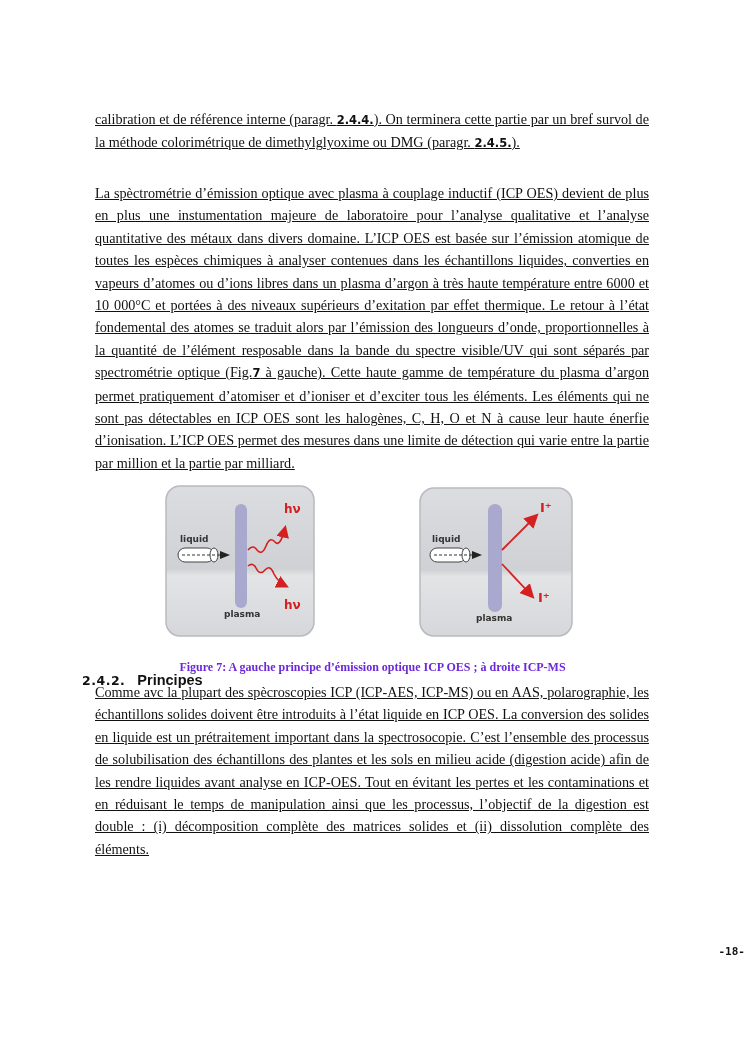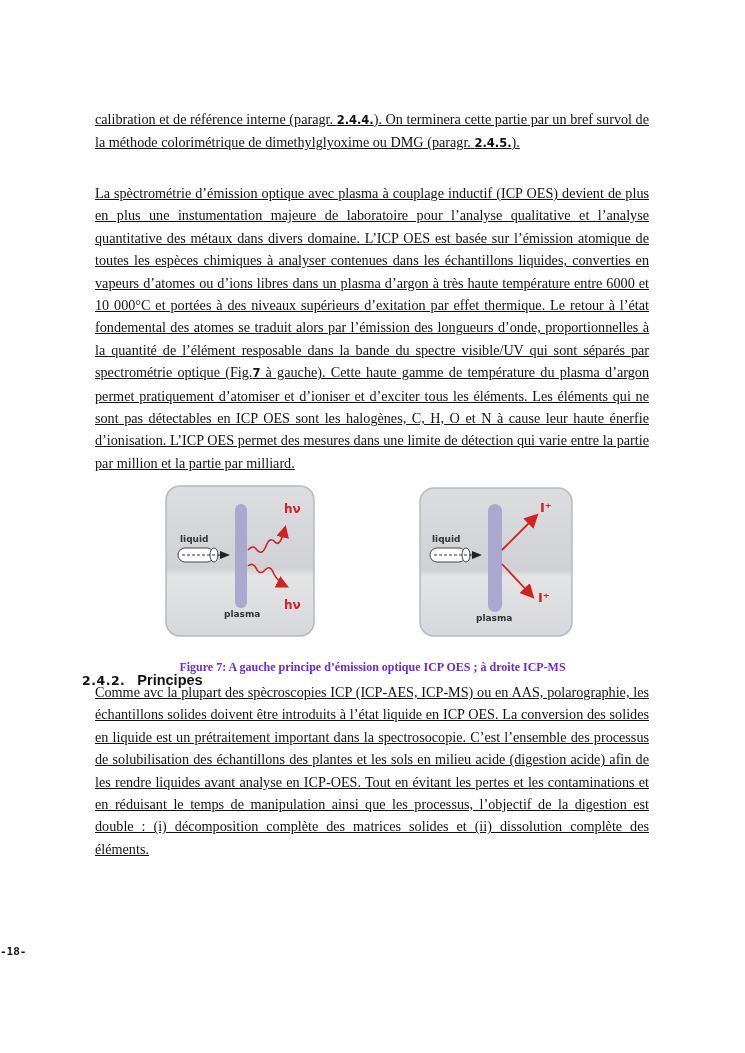--- a/index.html
+++ b/index.html
@@ -18,21 +18,21 @@
     }
     .heading .num { font-family: "DejaVu Sans", sans-serif; font-size: 12.5px; letter-spacing: 0.5px; margin-right: 12px; }
     .figure { position: absolute; top: 462px; width: 160px; height: 176px; }
     .fig-title { position: absolute; left: 0; width: 100%; top: 2px; text-align: center;
       font-family: "DejaVu Sans", sans-serif; font-weight: bold; font-size: 15px; color: #222; letter-spacing: 0.3px; margin-top: 41px; }
     .caption {
       position: absolute; top: 641px; left: 0; width: 745px; text-align: center;
       font-family: "Liberation Serif", serif; font-weight: bold; font-size: 12px; color: #6d28d9; margin-top: 19px;
     }
     .page-num {
-      position: absolute; top: 945px; left: 0; width: 745px; text-align: left;
+      position: absolute; top: 945px; left: 0; width: 745px; text-align: right;
       font-family: "DejaVu Sans Mono", monospace; font-weight: bold; font-size: 11px; color: #111;
     }
   </style>
 </head>
 <body>
 
 <div class="page">
 
   <div class="text-block" style="top:95px;">
     <p><span>calibration et de référence interne (paragr. </span><span class="sans-num">2.4.4.</span><span>). On terminera cette partie par un bref survol de la méthode colorimétrique de dimethylglyoxime ou DMG (paragr. </span><span class="sans-num">2.4.5.</span><span>).</span></p>

